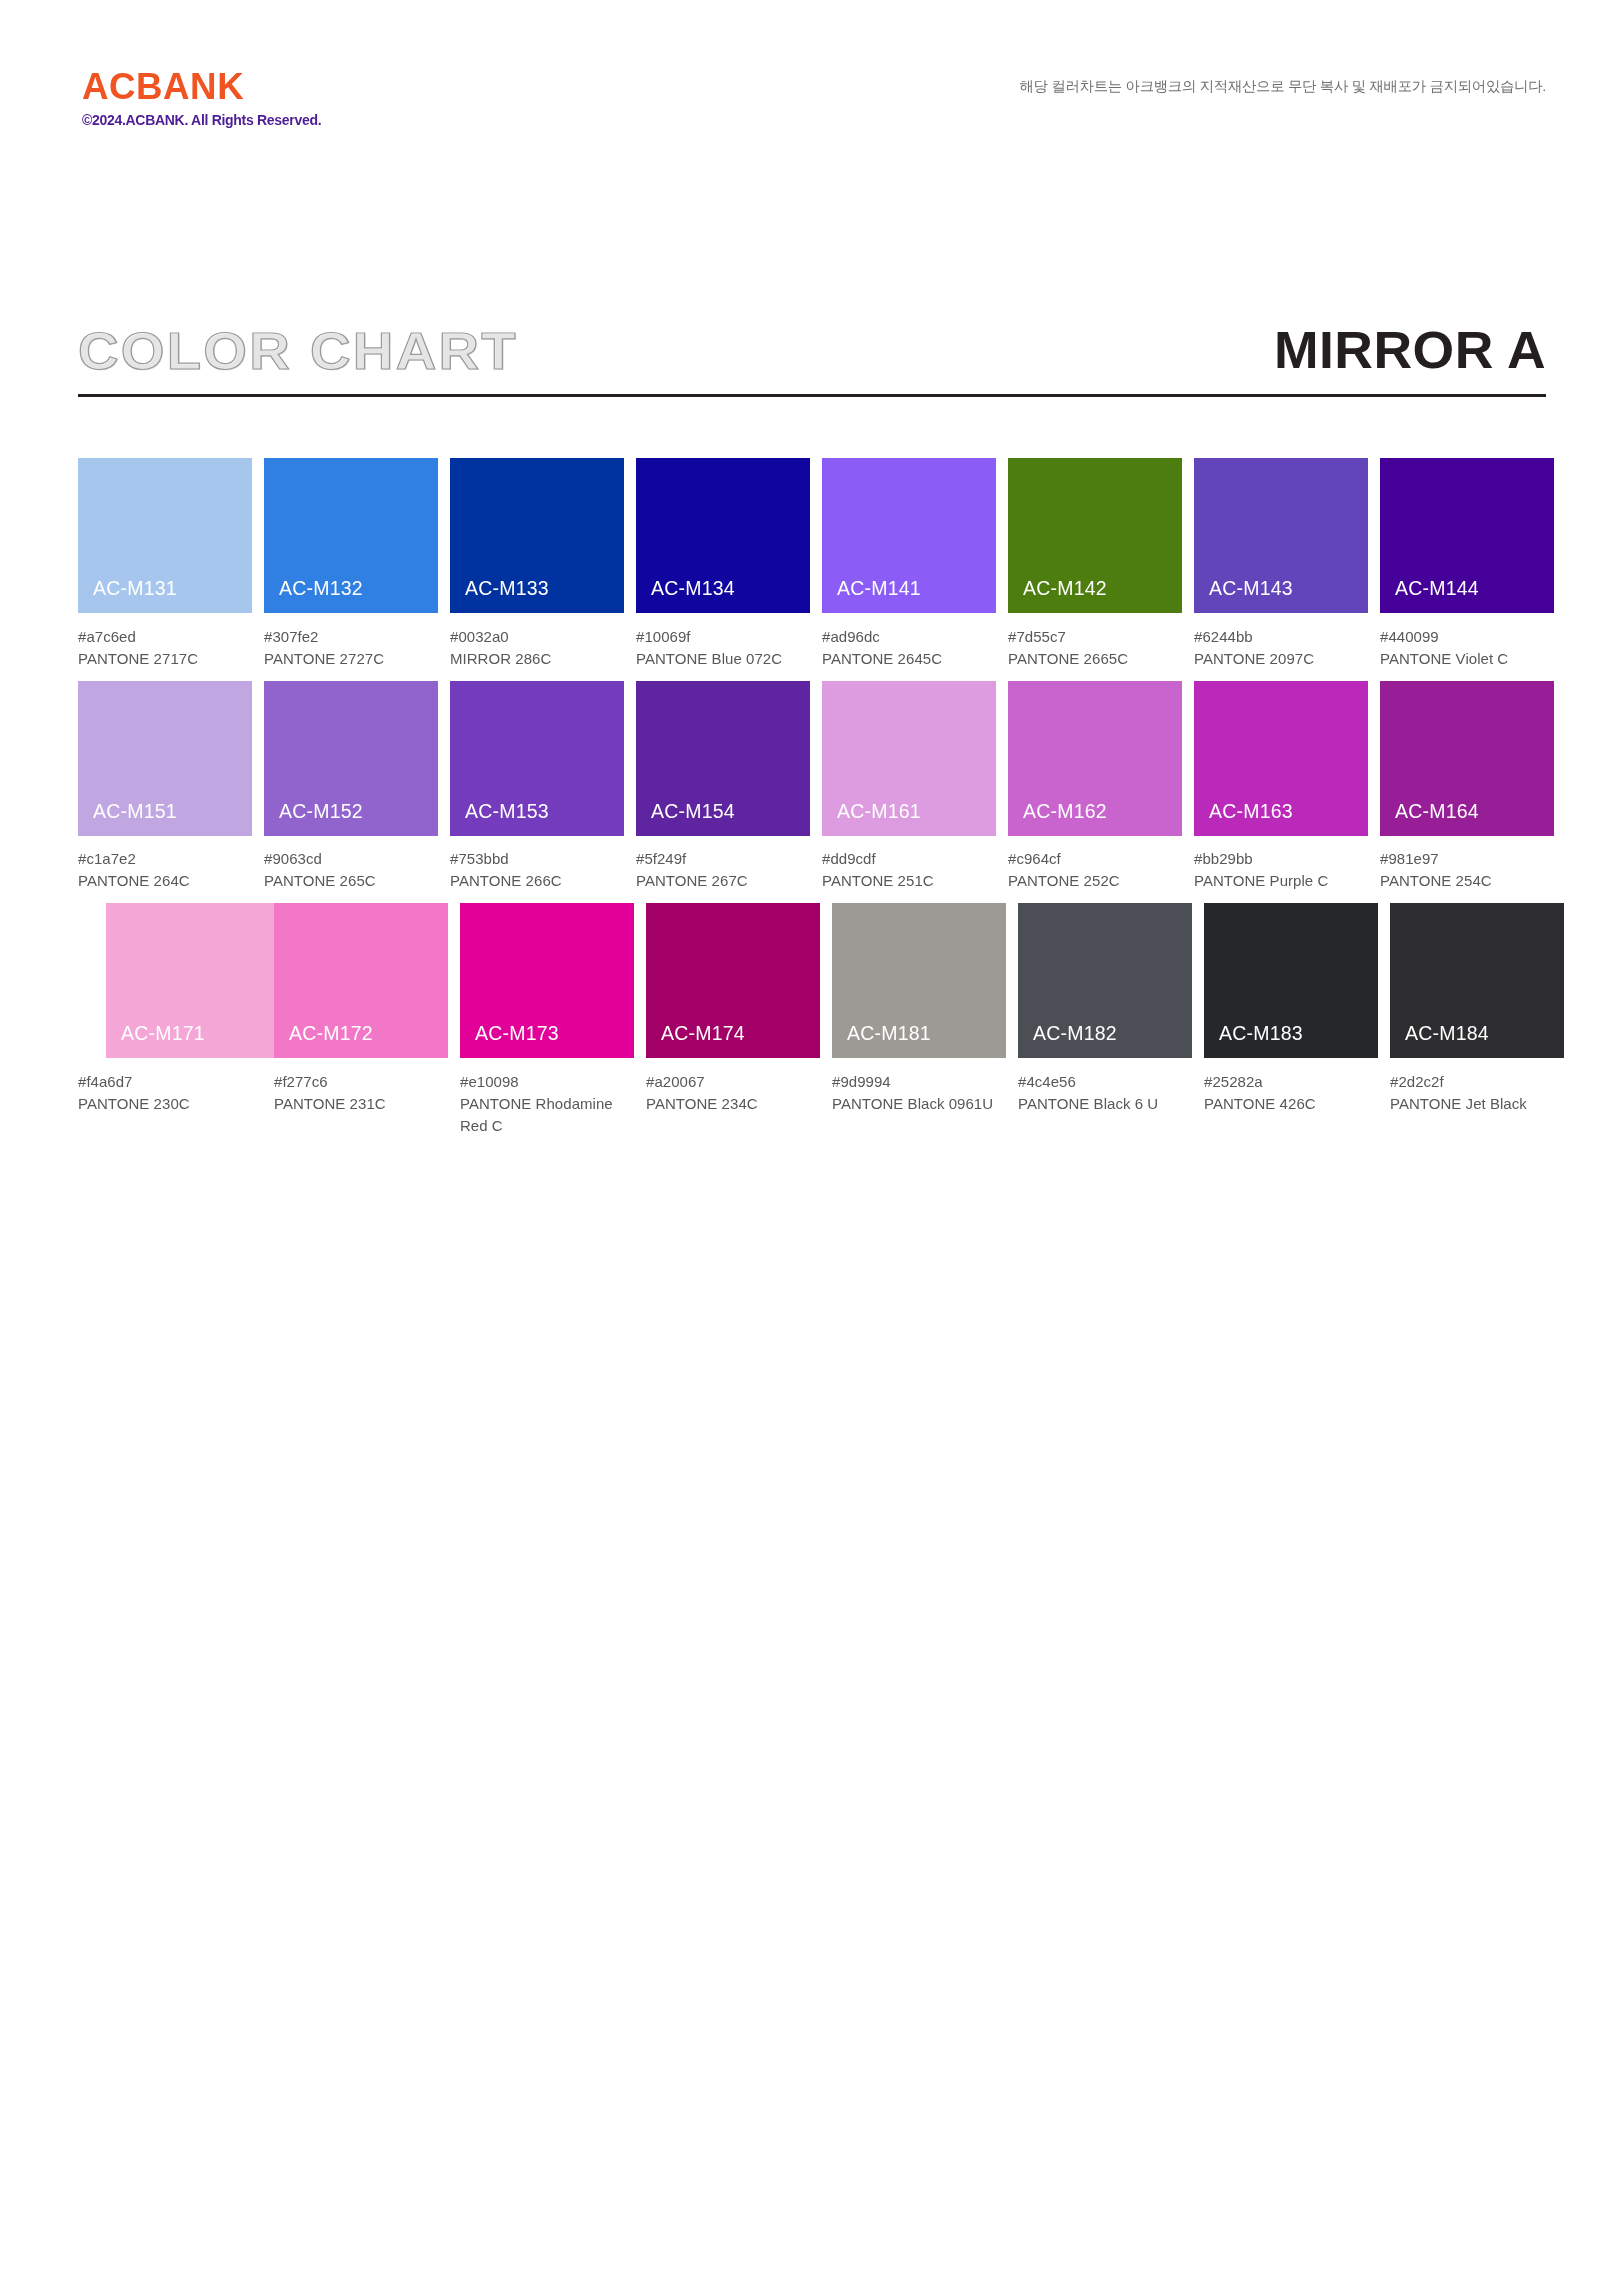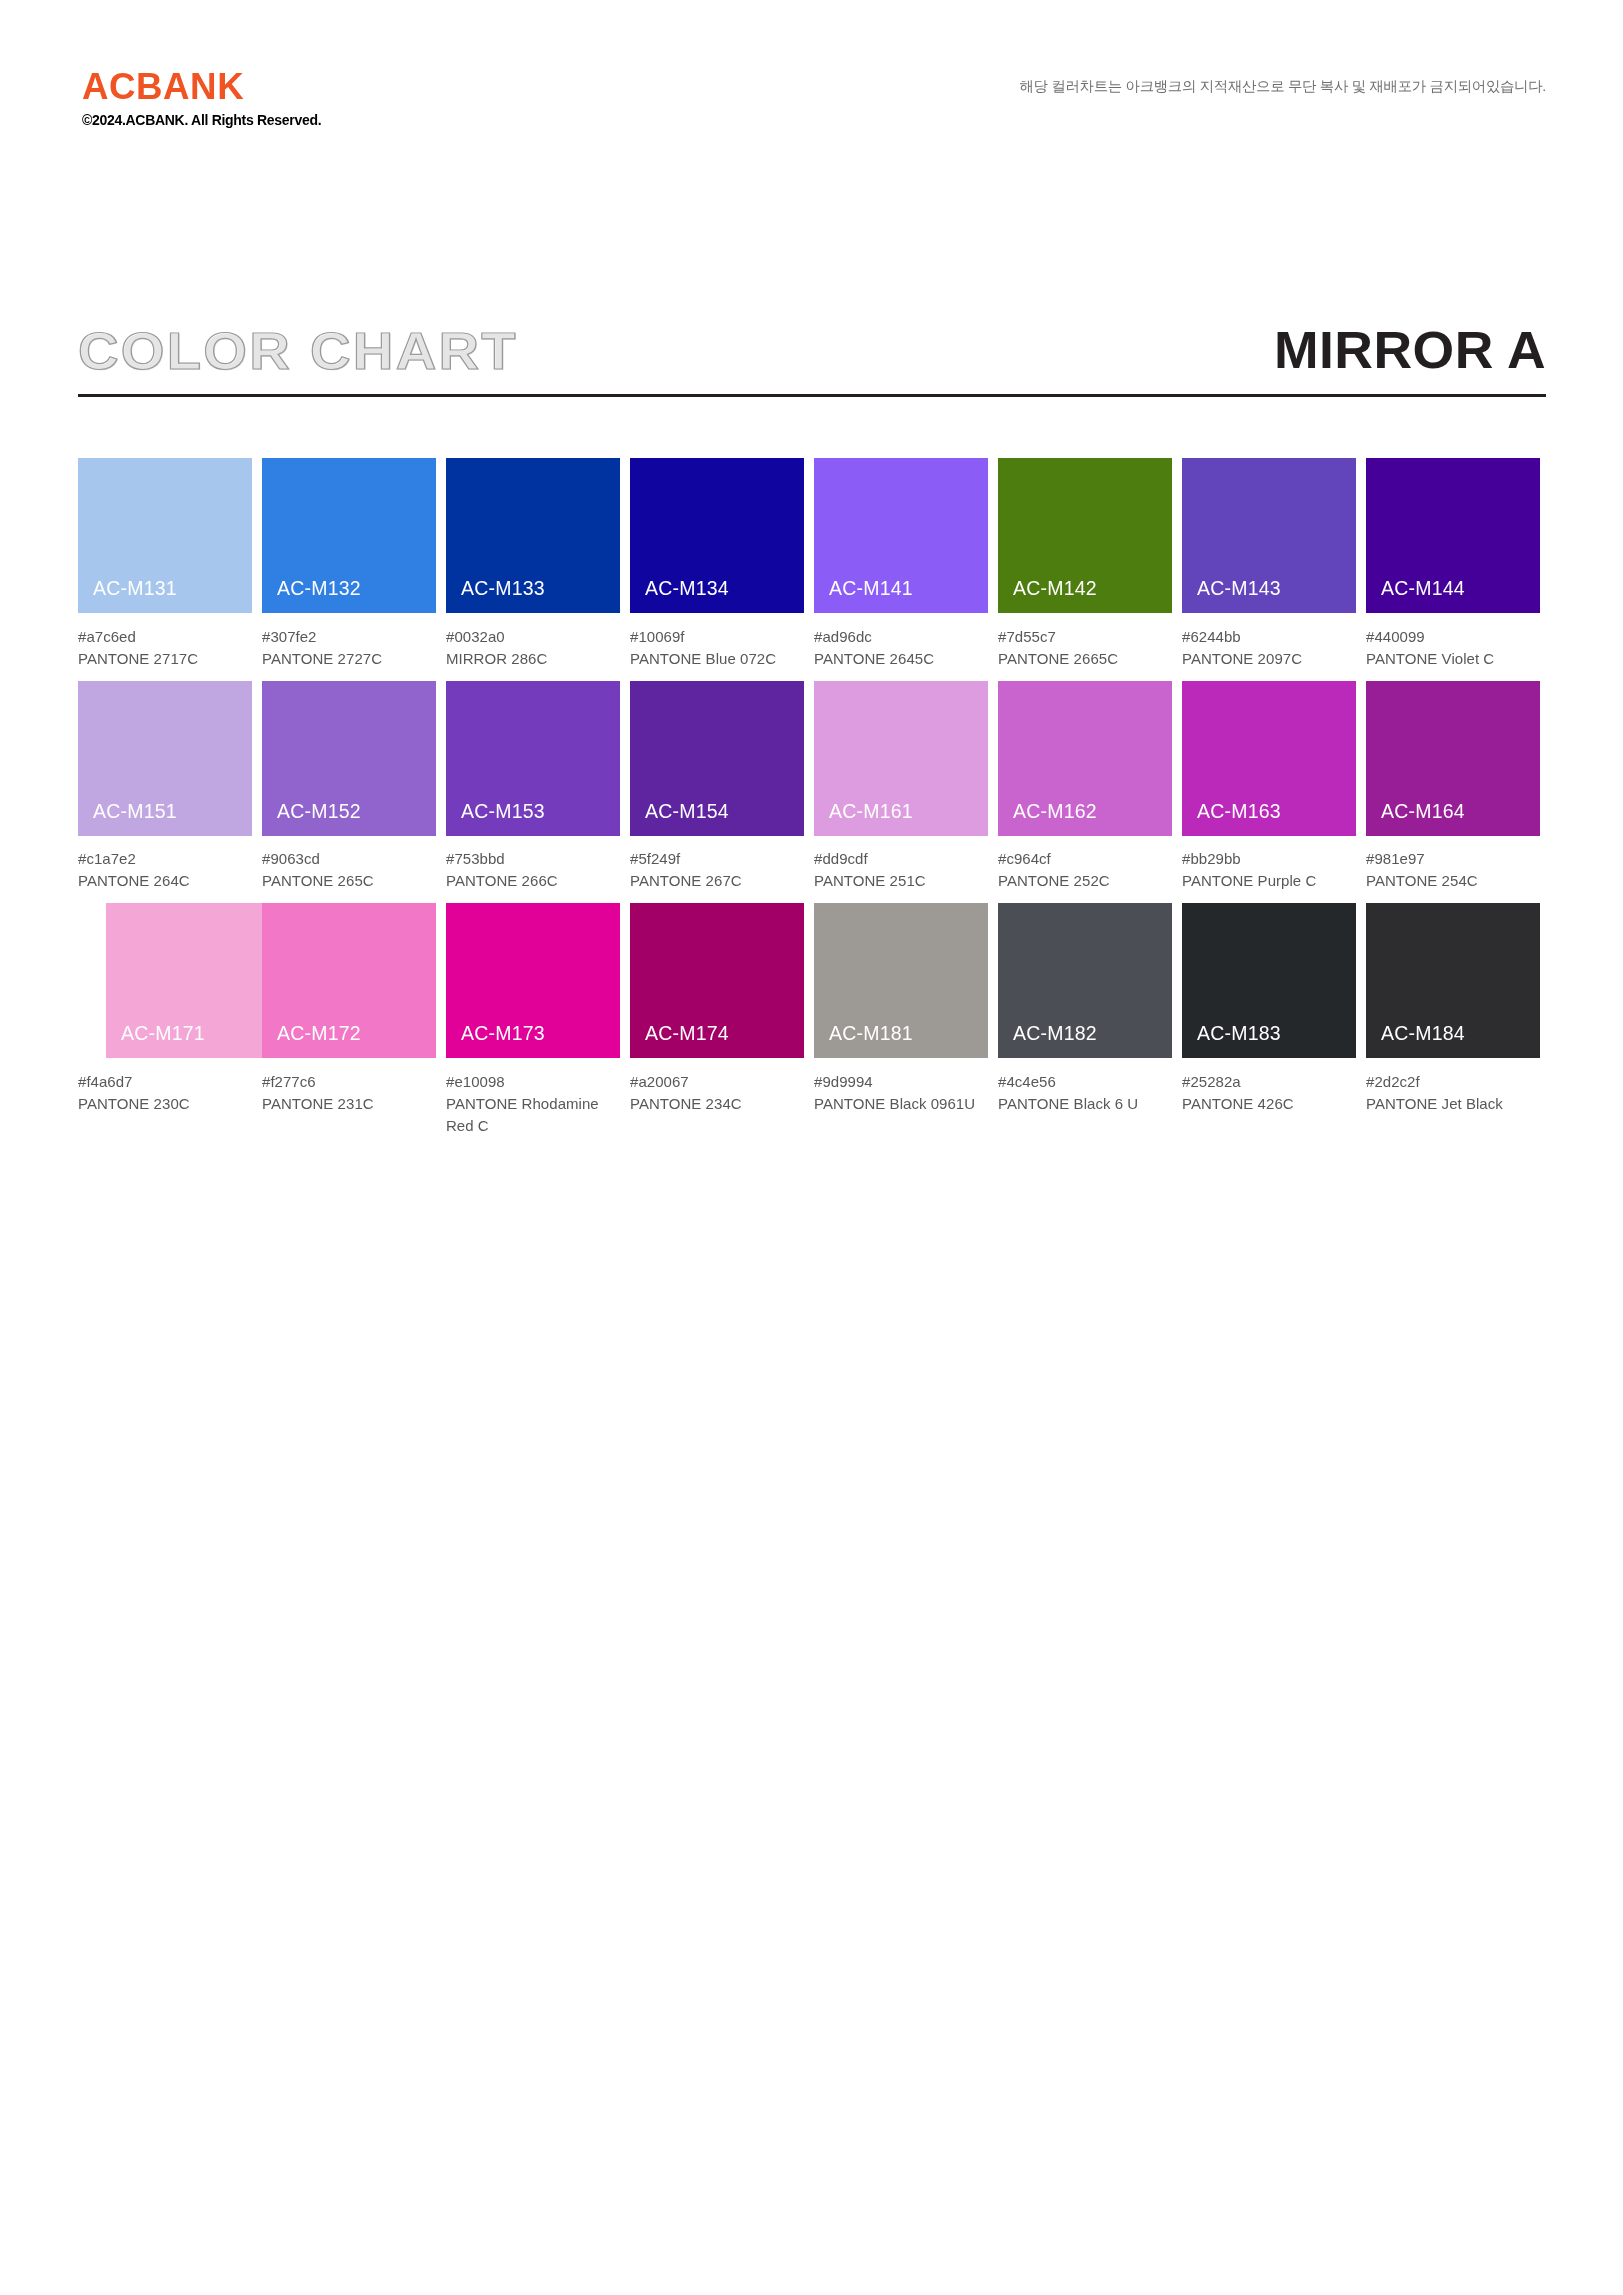--- a/index.html
+++ b/index.html
@@ -47,21 +47,21 @@
     color: #f05423;
     line-height: 1;
     transform: scaleX(1.02);
     transform-origin: left center;
   }
   .brand-copyright {
     margin-top: 7.6px;
     font-size: 14px;
     font-weight: 600;
     letter-spacing: -0.3px;
-    color: #000000;
+    color: #4c1d95;
     line-height: 1;
   }
   .header-notice {
     position: absolute;
     right: 78px;
     top: 77px;
     font-size: 14.4px;
     letter-spacing: -0.3px;
     color: #6f6f6f;
     white-space: nowrap;
@@ -123,21 +123,21 @@
   .grid-row {
     display: flex;
     gap: 0;
     margin-bottom: 11px;
   }
   .cell {
     width: 184px;
     margin-right: 0;
   }
   .cell + .cell {
-    margin-left: 0;
+    margin-left: 12px;
   }
   .swatch {
     position: relative;
     width: 174px;
     height: 155px;
     box-sizing: border-box;
   }
   .swatch-label {
     position: absolute;
     left: 15px;

